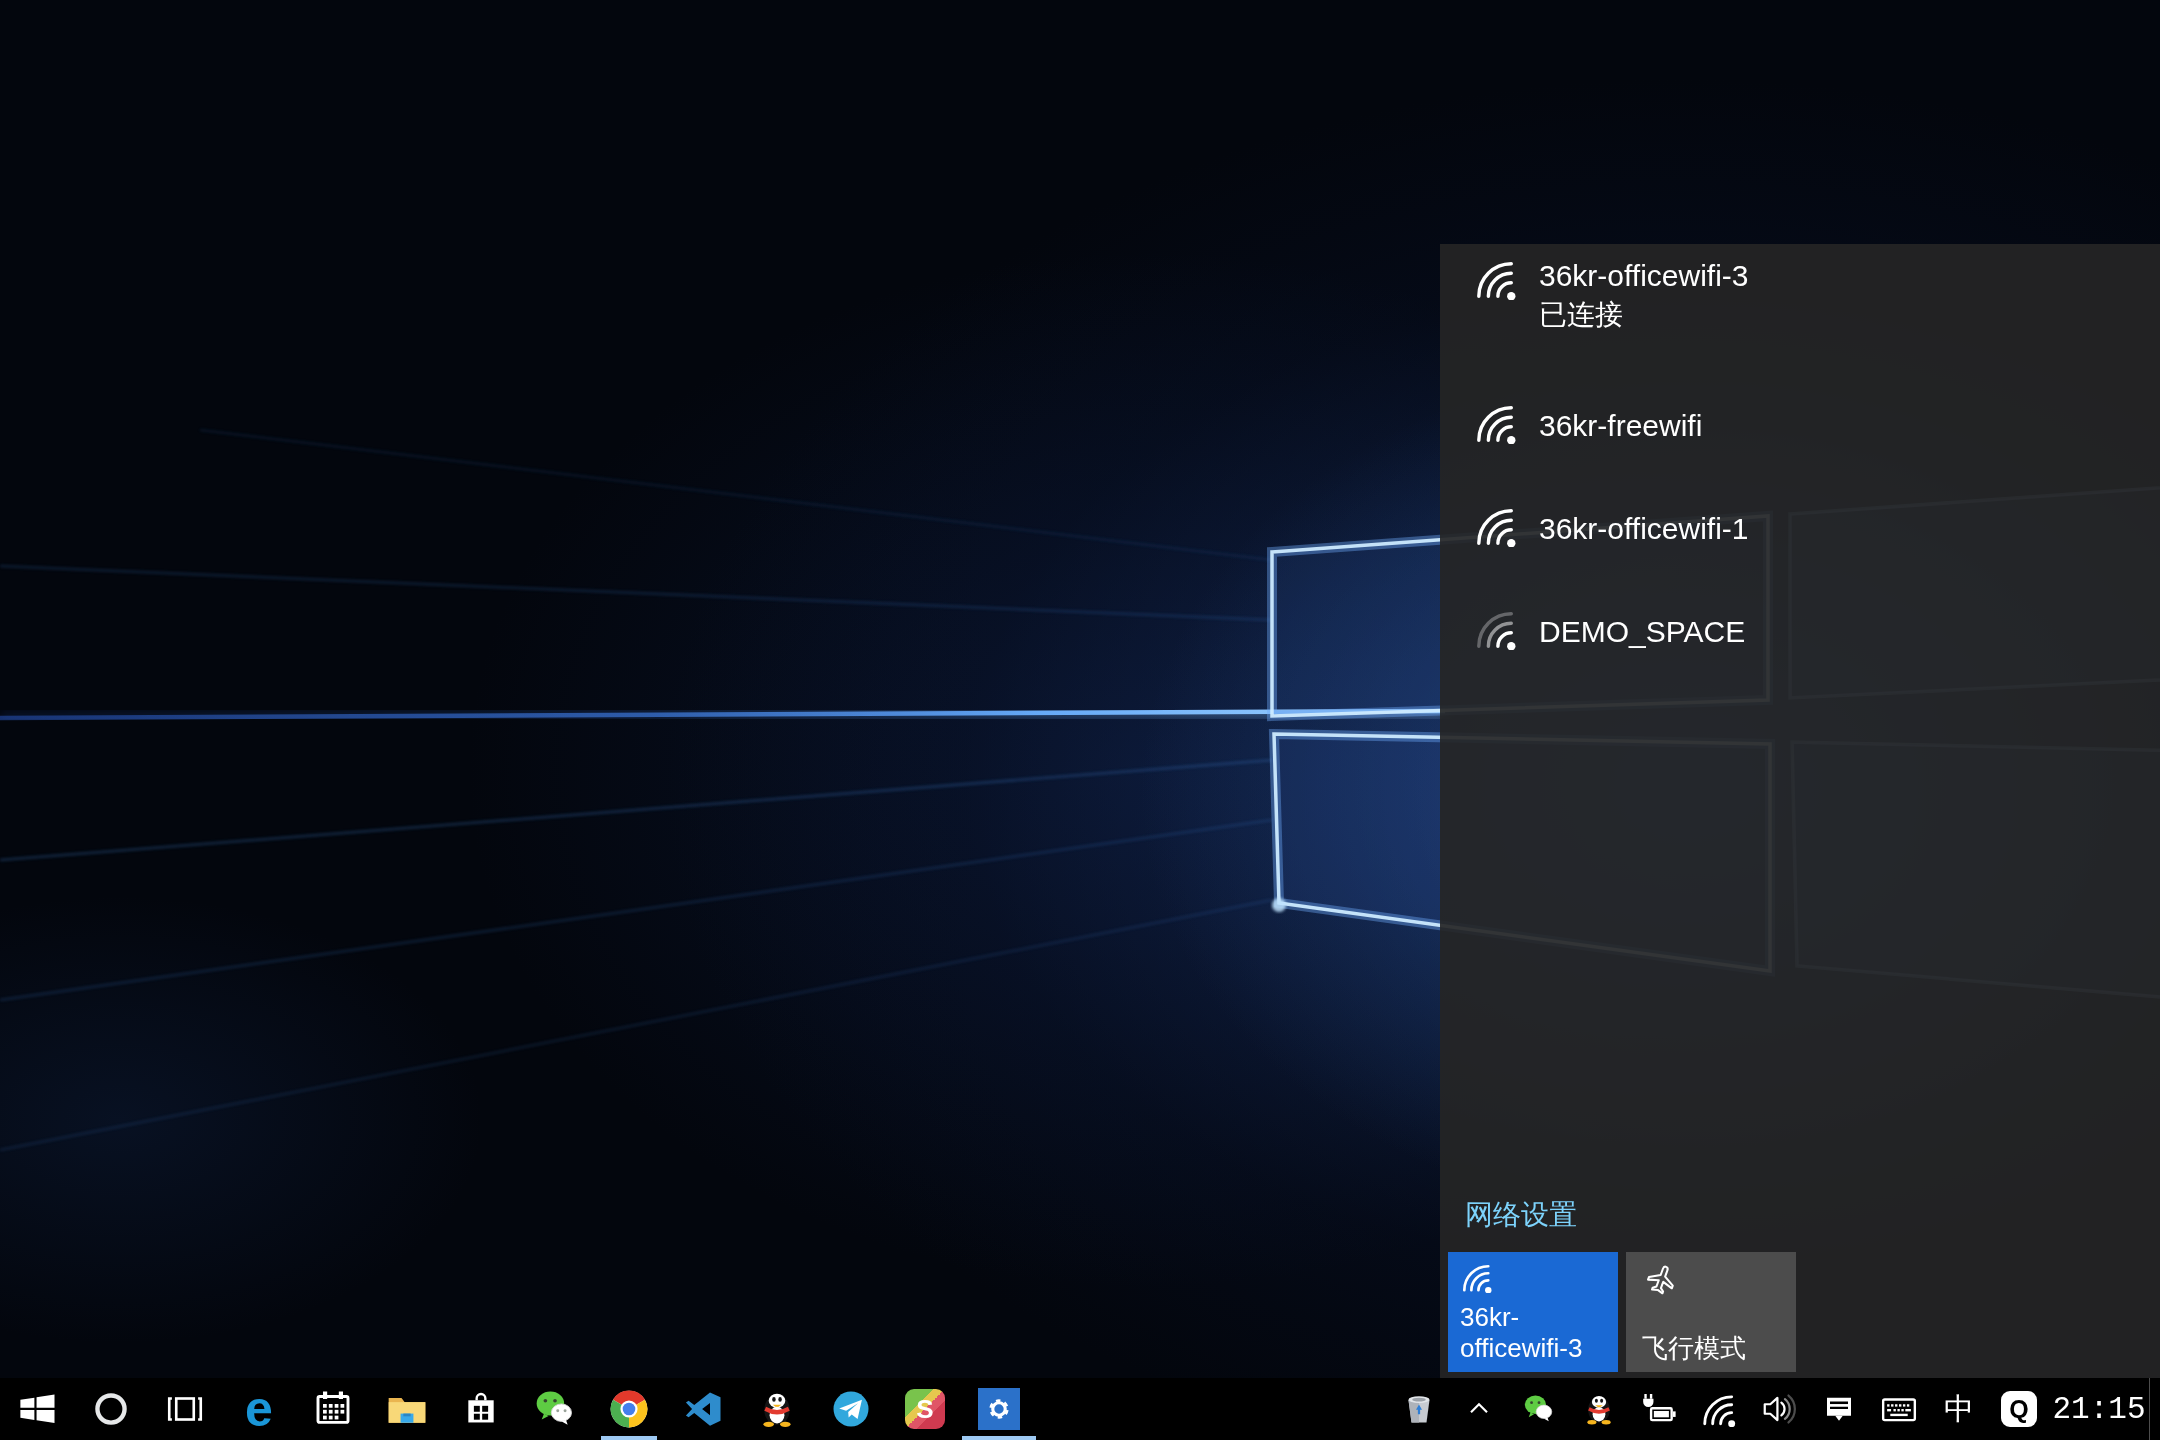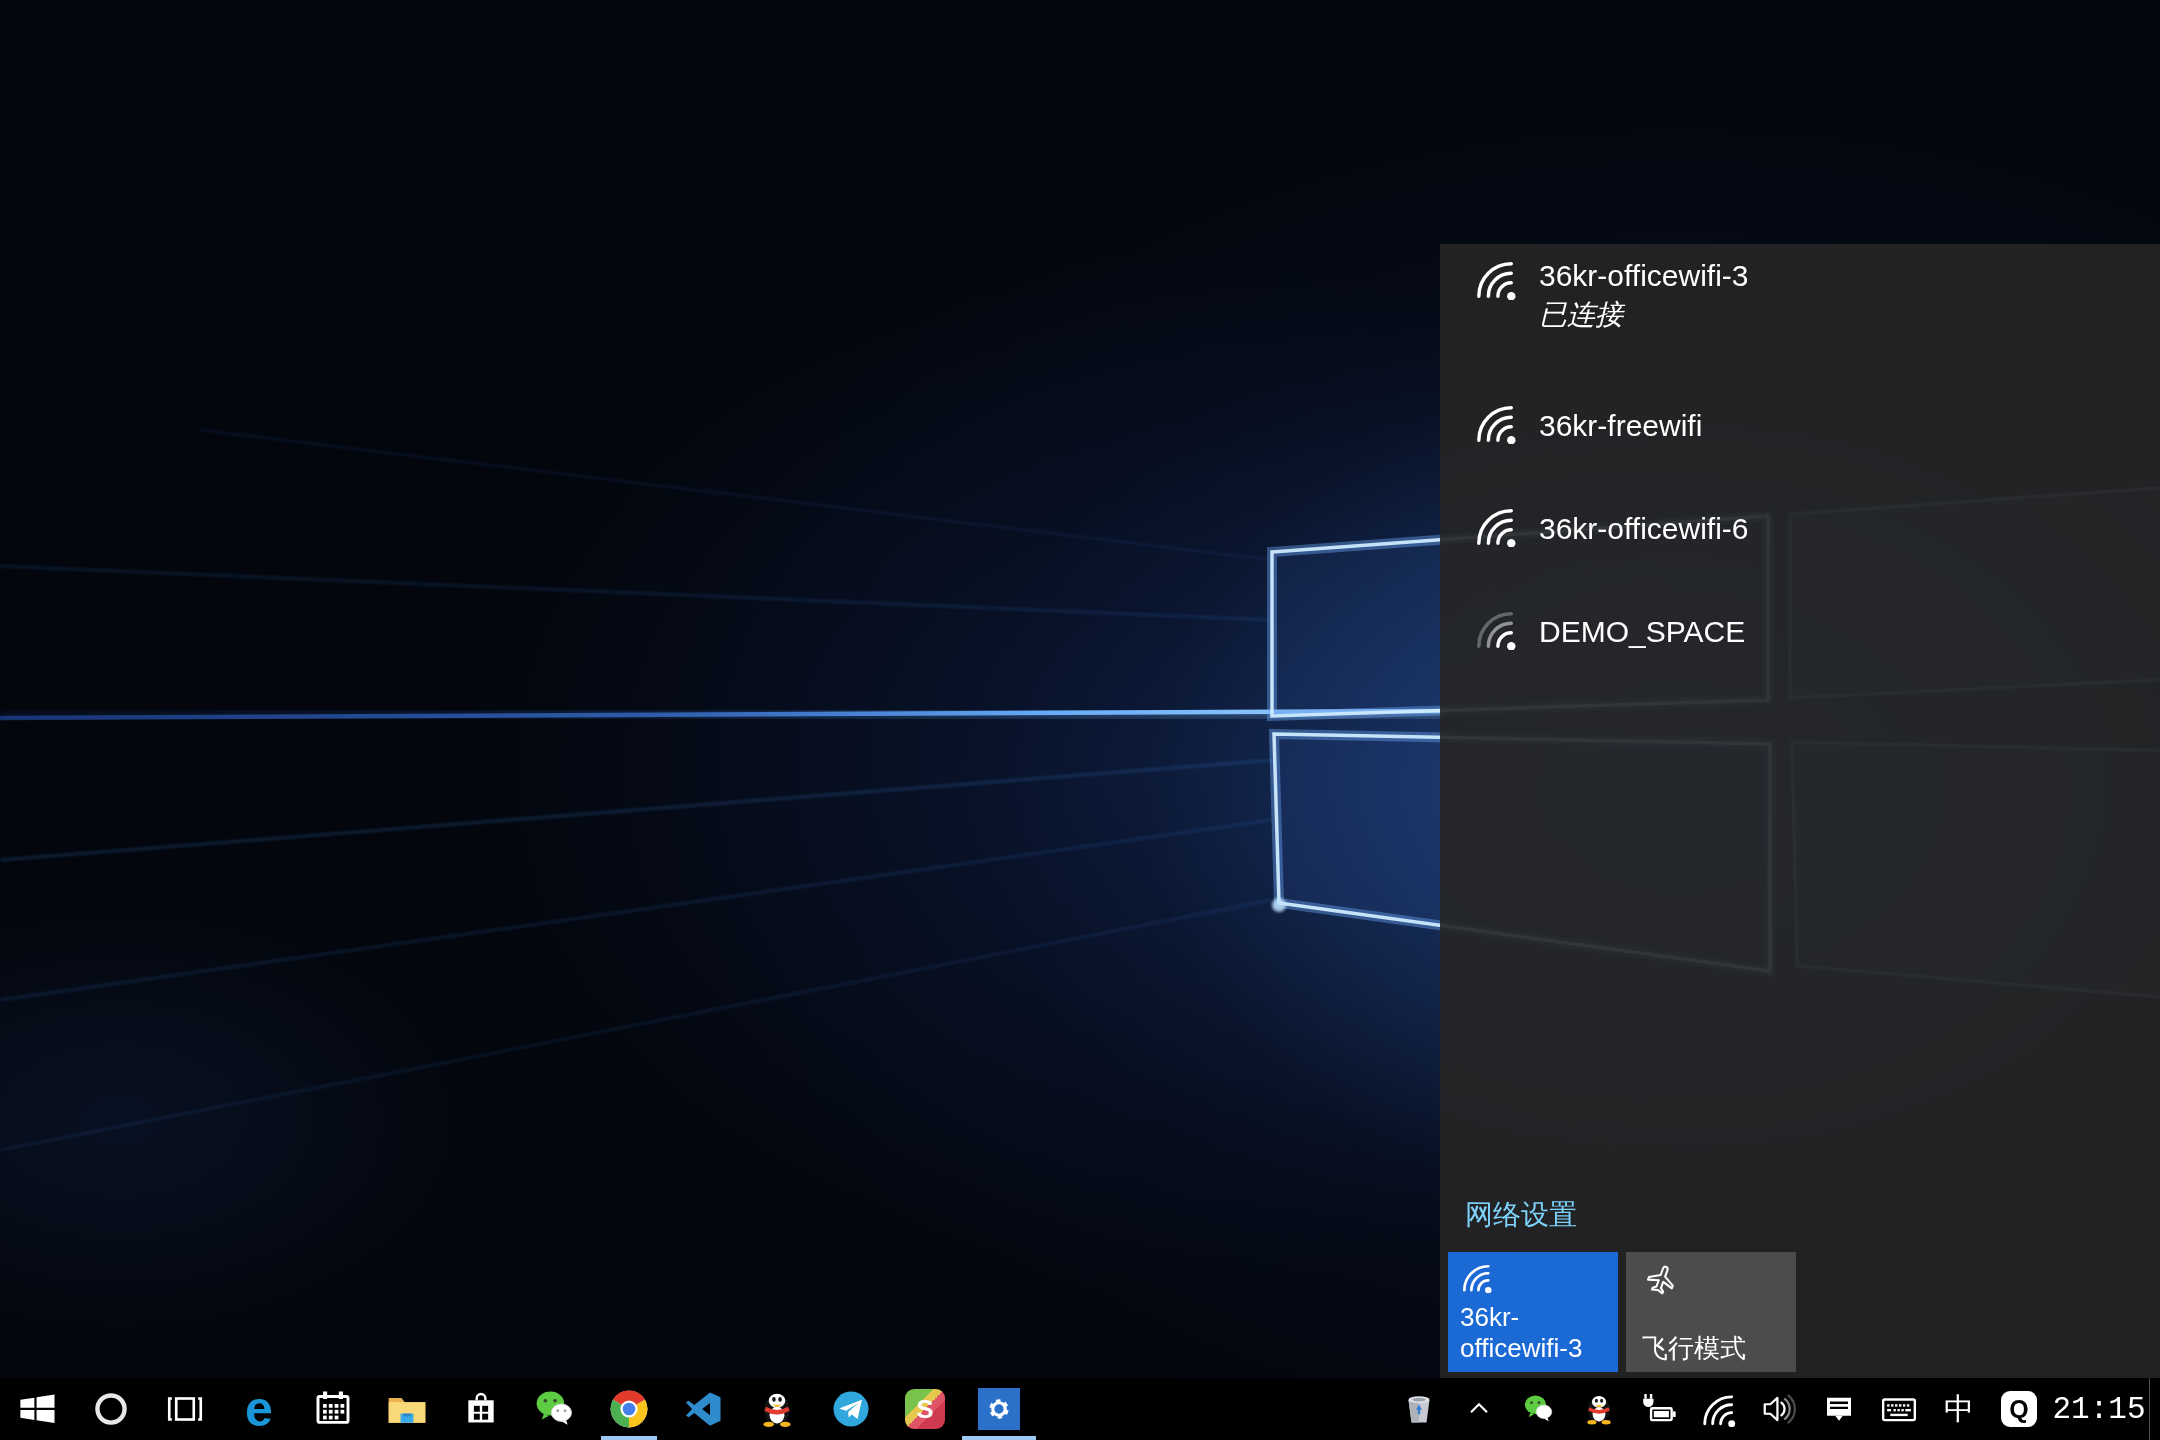--- a/index.html
+++ b/index.html
@@ -17,21 +17,21 @@
 
   
   .wifi-panel{position:absolute;left:1440px;top:244px;width:733px;height:1134px;
     background:rgba(37,37,37,.92);display:flex;flex-direction:column;box-sizing:border-box;}
   .net-list{padding:14px 0 0 33px;}
   .net-row{display:flex;align-items:flex-end;height:58px;margin-bottom:45px;cursor:pointer;}
   .net-row.two-line{align-items:flex-start;height:90px;margin-bottom:38px;}
   .wifi-fan{width:46px;height:42px;flex:none;}
   .net-text{margin-left:20px;}
   .net-name{font-size:30px;color:#fff;line-height:36px;}
-  .net-status{font-size:28px;color:#fff;line-height:34px;margin-top:4px;font-style:italic;}
+  .net-status{font-size:28px;color:#fff;line-height:34px;margin-top:4px;}
   .sig-medium .arc-outer{opacity:.3;}
   .sig-medium .arc-mid{opacity:.5;}
   .panel-spacer{flex:1;}
   .settings-link{margin:0 0 18px 25px;font-size:28px;color:#7dd3fc;cursor:pointer;width:max-content;}
   .tiles{display:flex;gap:8px;margin:0 0 6px 8px;}
   .tile{width:170px;height:120px;box-sizing:border-box;padding:10px 10px 8px 12px;
         display:flex;flex-direction:column;justify-content:space-between;cursor:pointer;}
   .tile-wifi{background:#1a69d4;}
   .tile-air{background:#4c4c4c;padding-left:16px;}
   .tile-label{font-size:26px;color:#fff;line-height:31px;word-break:break-word;}
@@ -146,21 +146,21 @@
       <div class="net-row">
         <svg class="wifi-fan sig-full" viewBox="0 0 48 44">
           <g fill="none" stroke="#fff" stroke-width="3.6" stroke-linecap="round">
             <path class="arc-outer" d="M6 40 A 34 34 0 0 1 40 6"></path>
             <path class="arc-mid" d="M16 40 A 24 24 0 0 1 40 16"></path>
             <path class="arc-inner" d="M26 40 A 14 14 0 0 1 40 26"></path>
           </g>
           <circle cx="40" cy="40" r="4.4" fill="#fff"></circle>
         </svg>
         <div class="net-text">
-          <div class="net-name">36kr-officewifi-6</div>
+          <div class="net-name">36kr-officewifi-1</div>
         </div>
       </div>
 
 
       <div class="net-row">
         <svg class="wifi-fan sig-medium" viewBox="0 0 48 44">
           <g fill="none" stroke="#fff" stroke-width="3.6" stroke-linecap="round">
             <path class="arc-outer" d="M6 40 A 34 34 0 0 1 40 6"></path>
             <path class="arc-mid" d="M16 40 A 24 24 0 0 1 40 16"></path>
             <path class="arc-inner" d="M26 40 A 14 14 0 0 1 40 26"></path>

